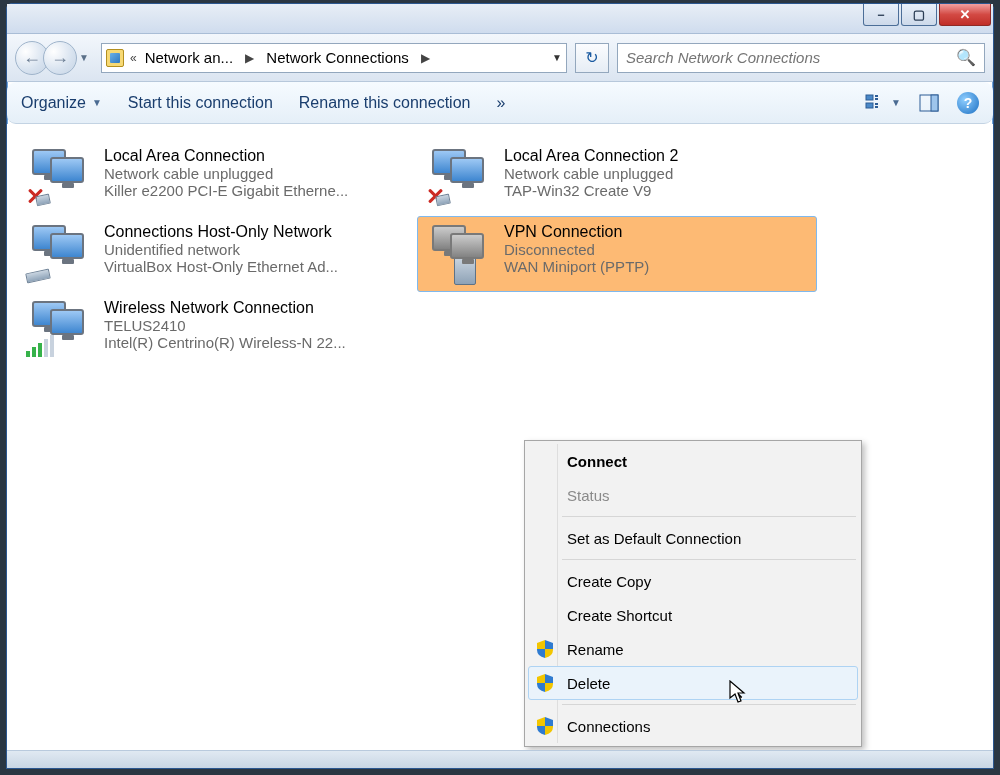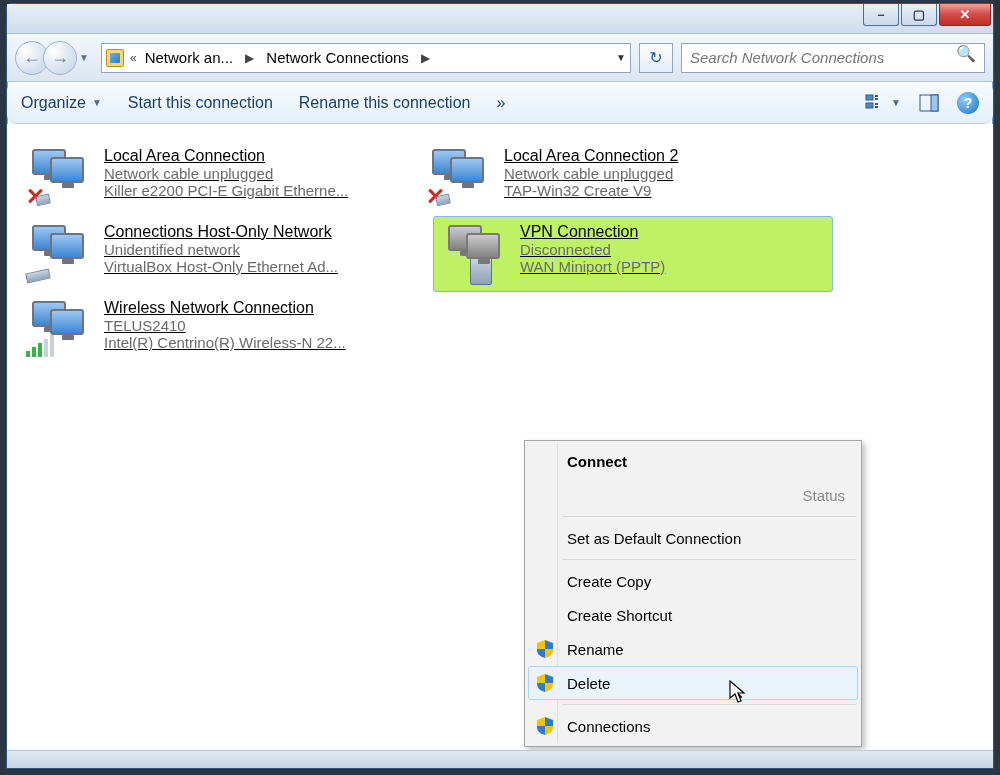--- a/index.html
+++ b/index.html
@@ -46,21 +46,21 @@
   .chevrons { color:#444; font-size:12px; }
   .crumb { color:#000; font-size:15px; white-space:nowrap; padding:0 2px; }
   .crumb-arrow { color:#444; font-size:12px; padding:0 4px;}
   .addr-end { margin-left:auto; display:flex; align-items:center; gap:4px;}
   .addr-end .drop { color:#333; font-size:10px;}
   .refreshbtn {
     width:34px; height:30px; border:1px solid #93a7bd; background:linear-gradient(#fbfcfe,#e6edf5);
     display:flex; align-items:center; justify-content:center; color:#1a5aa0; font-size:16px;
   }
   .searchbox {
-    width:304px; height:30px; border:1px solid #93a7bd; background:#fff; display:flex; padding:0 8px;
+    width:368px; height:30px; border:1px solid #93a7bd; background:#fff; display:flex; align-items:center; padding:0 8px;
   }
   .searchbox input { border:none; outline:none; flex:1; font-size:15px; font-style:italic; color:#6f6f6f; background:transparent;}
   .searchbox .mag { color:#2d6bb5; font-size:16px; margin-left:4px;}
   
   .toolbar {
     height:42px; background:linear-gradient(#f6fbff,#e5eff8); border-bottom:1px solid #c3d3e3;
     display:flex; align-items:center; padding:0 14px; gap:26px; font-size:16px; color:#1a3e6e;border-radius:9px;
   }
   .toolbar .item { display:flex; align-items:center; gap:6px; cursor:default; }
   .toolbar .chev { font-size:10px; color:#4a6b92;}
@@ -69,53 +69,53 @@
   .help { width:22px; height:22px; border-radius:50%; background:radial-gradient(circle at 35% 35%,#8fceff,#1b6fc2); color:#fff; display:flex; align-items:center; justify-content:center; font-size:14px; font-weight:bold;}
   
   .content {
     flex:1; background:#fff; position:relative; padding:16px 10px;
     display:flex; flex-wrap:wrap; align-content:flex-start; gap:0; overflow:hidden;
   }
   .conn {
     width:400px; height:76px; display:flex; align-items:flex-start; padding:4px 6px; gap:10px;
     border:1px solid transparent; border-radius:3px;
   }
-  .conn.selected { background:#bef264; border-color:#7fb9ee;margin-left:16px; }
+  .conn.selected { background:#fdba74; border-color:#7fb9ee; }
   .conn .iconwrap { width:70px; height:62px; position:relative; }
   .monitor { position:absolute; width:34px; height:26px; background:linear-gradient(#9dc8f4,#3e86d0); border:2px solid #6b7480; border-radius:3px;}
   .monitor::after{content:""; position:absolute; bottom:-7px; left:10px; width:12px; height:5px; background:#6b7480; border-radius:1px;}
   .m1 { left:8px; top:4px; }
   .m2 { left:26px; top:12px; z-index:1;}
   .status-small { position:absolute; left:2px; bottom:2px; width:24px; height:20px; display:flex; align-items:flex-end;}
   .red-x { width:18px; height:18px; position:relative;}
   .red-x::before, .red-x::after{content:""; position:absolute; left:8px; top:0; width:3px; height:18px; background:#cc2a24; border-radius:1px;}
   .red-x::before{ transform:rotate(45deg);}
   .red-x::after{ transform:rotate(-45deg);}
   .plug { width:28px; height:10px; background:linear-gradient(#c8d4e0,#8fa4b9); border:1px solid #6d8196; border-radius:1px; transform:rotate(-12deg);}
   .bars { display:flex; align-items:flex-end; gap:2px; height:20px;}
   .bars span{ width:4px; background:#36b24a; display:block;}
   .bars span:nth-child(1){height:6px;} .bars span:nth-child(2){height:10px;}
   .bars span:nth-child(3){height:14px;} .bars span:nth-child(4){height:18px; background:#c8d2de;}
   .bars span:nth-child(5){height:22px; background:#c8d2de;}
   .srv { position:absolute; left:30px; top:36px; width:22px; height:28px; background:linear-gradient(#c9d4df,#8ea2b6); border:1px solid #5e7286; border-radius:2px;}
-  .conn .labels { flex:1; overflow:hidden; padding-top:2px;text-decoration:underline;}
+  .conn .labels { flex:1; overflow:hidden; padding-top:2px;}
   .conn .title { font-size:16px; color:#000; white-space:nowrap; overflow:hidden; text-overflow:ellipsis;}
   .conn .sub { font-size:15px; color:#6a6a6a; white-space:nowrap; overflow:hidden; text-overflow:ellipsis;}
   
   .ctxmenu {
     position:absolute; left:517px; top:316px; width:338px;
     background:#f2f2f2; border:1px solid #a6a6a6; box-shadow:3px 3px 6px rgba(0,0,0,0.25);
     padding:3px; font-size:15px;
   }
   .ctxmenu .inner { background:#f2f2f2;}
   .ctxmenu .row {
     height:34px; display:flex; align-items:center; padding:0 12px 0 38px; position:relative; color:#000;
     border:1px solid transparent; border-radius:3px;
   }
-  .ctxmenu .row.disabled { color:#8a8a8a;justify-content:flex-end; }
+  .ctxmenu .row.disabled { color:#8a8a8a; }
   .ctxmenu .row.bold { font-weight:600; }
   .ctxmenu .row.hover { background:#eaf3fb; border-color:#aed3f3;}
   .ctxmenu .sep { height:1px; background:#d6d6d6; margin:4px 2px 4px 34px;}
   .ctxmenu .iconleft { position:absolute; left:0; top:0; bottom:0; width:32px; display:flex; align-items:center; justify-content:center;}
   .shield {
     width:16px; height:18px; position:relative;
     background: conic-gradient(#2f7bd0 0 90deg, #f2c500 90deg 180deg, #2f7bd0 180deg 270deg, #f2c500 270deg 360deg);
     clip-path: path("M8 0 L16 3 L16 10 Q16 16 8 18 Q0 16 0 10 L0 3 Z");
   }
   .ctxmenu .gutter { position:absolute; left:32px; top:3px; bottom:3px; width:1px; background:#dedede;}

